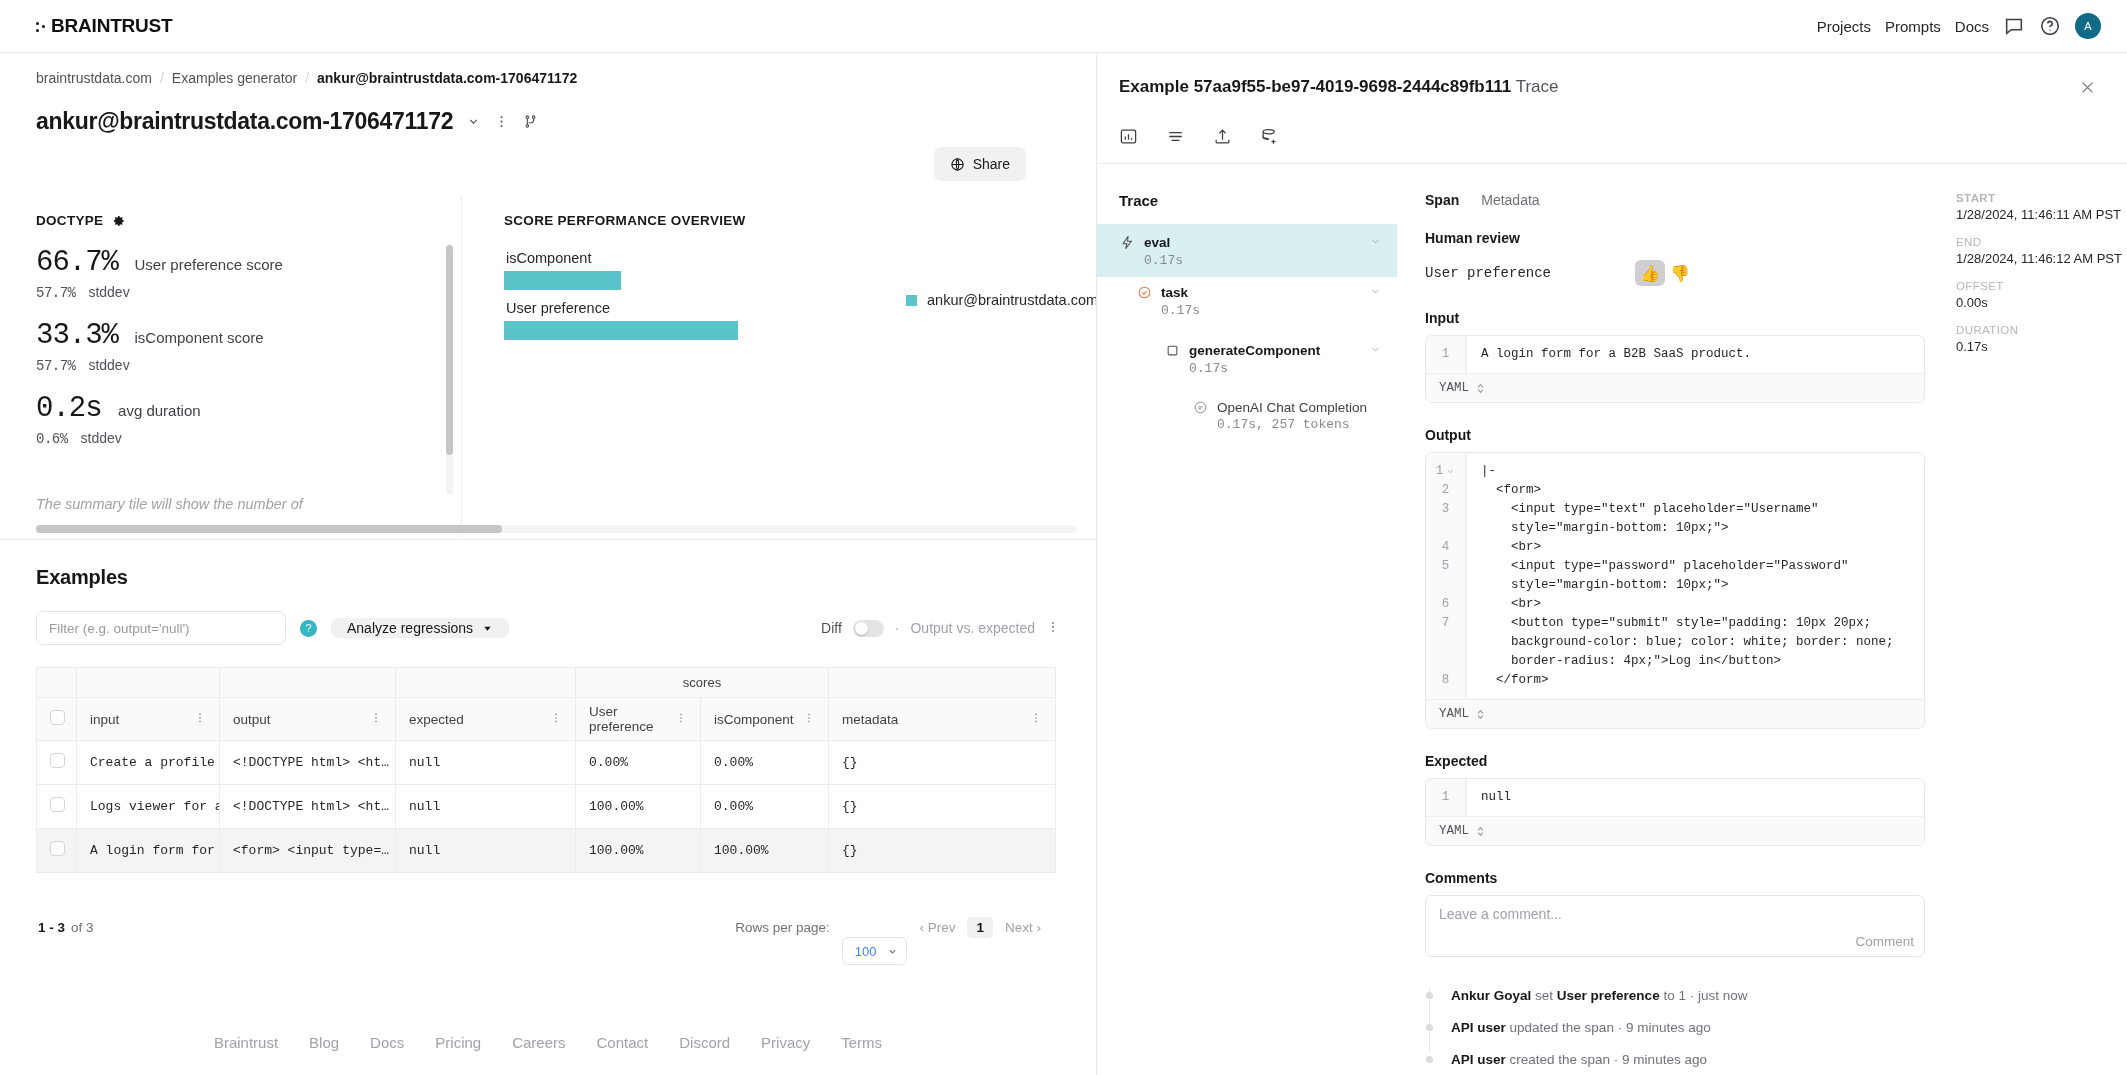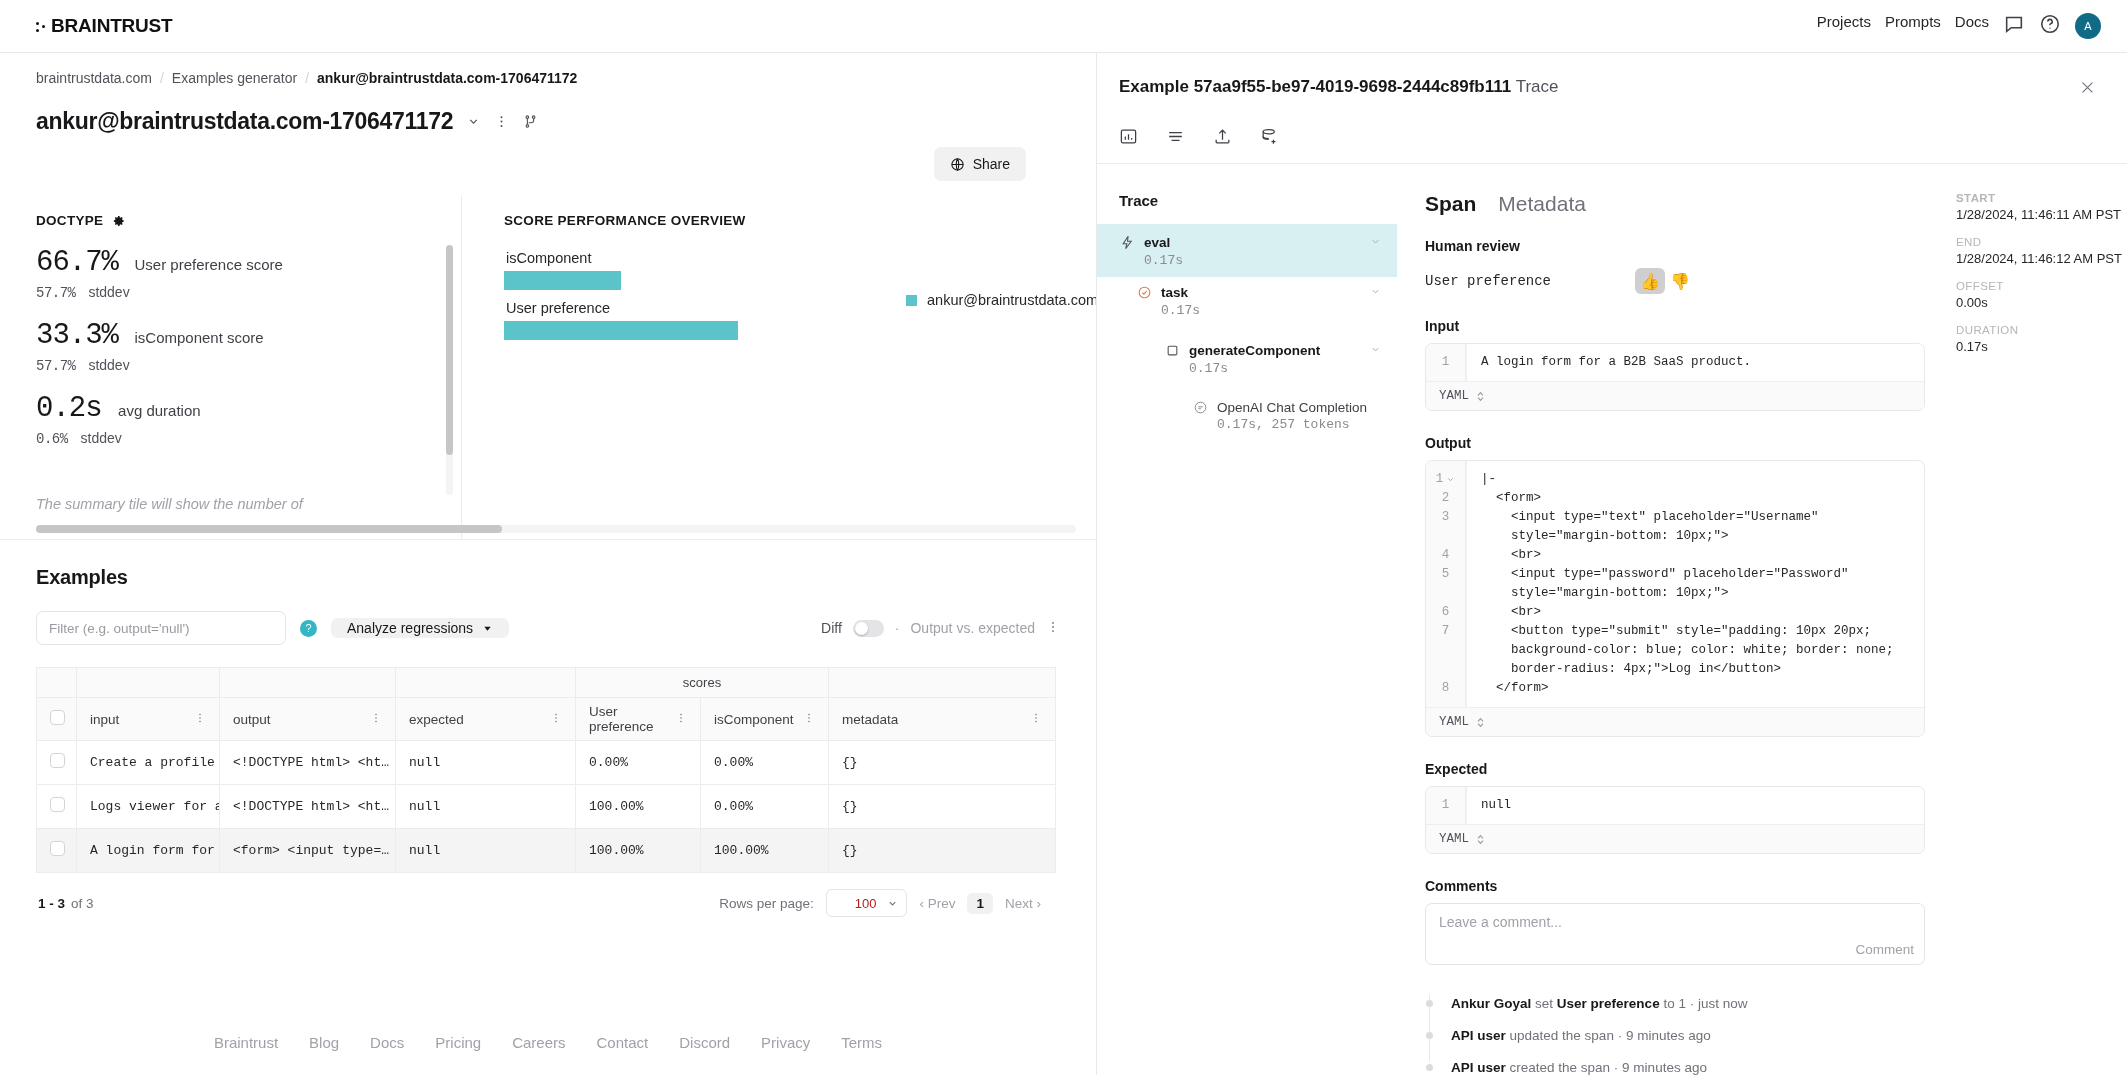--- a/index.html
+++ b/index.html
@@ -24,21 +24,21 @@
   #brand .dots { width: 13px; height: 16px; position: relative; }
   #brand .dots i {
     position: absolute; width: 3px; height: 3px; border-radius: 50%; background: #111;
   }
   #brand .dots i:nth-child(1) { left: 0; top: 4px; }
   #brand .dots i:nth-child(2) { left: 0; top: 11px; }
   #brand .dots i:nth-child(3) { left: 6px; top: 7px; }
   #brand .wordmark {
     font-size: 19px; font-weight: bold; letter-spacing: -0.2px; color: #111;
   }
-  #topnav-right { display: flex; align-items: flex-start; gap: 14px; }
+  #topnav-right { display: flex; align-items: center; gap: 14px; }
   .navlink { font-size: 15px; color: #27272a; text-decoration: none; cursor: pointer; }
   .navicon { width: 22px; height: 22px; cursor: pointer; color: #3f3f46; }
   .avatar {
     width: 26px; height: 26px; border-radius: 50%;
     background: #116b87; color: #fff;
     font-size: 11px; display: flex; align-items: center; justify-content: center;
     cursor: pointer;
   }
 
   
@@ -212,21 +212,21 @@
   
   #pagination {
     width: 1019px; display: flex; align-items: center;
     padding: 16px 14px 0 2px; font-size: 13.5px; color: #71717a;
   }
   #pagination .rangeb { color: #18181b; font-weight: bold; }
   #pag-right { margin-left: auto; display: flex; align-items: center; gap: 12px; }
   #rows-select {
     display: flex; align-items: center; gap: 11px;
     border: 1px solid #e4e4e7; border-radius: 6px; height: 28px;
-    padding: 0 8px 0 28px; font-size: 13px; color: #b91c1c; cursor: pointer;
+    padding: 0 8px 0 12px; font-size: 13px; color: #3b82f6; cursor: pointer; margin-top: 48px;
   }
   .pagbtn { cursor: pointer; color: #a1a1aa; }
   .pagnum {
     background: #f1f1f2; border-radius: 5px; padding: 3px 9px;
     color: #18181b; font-weight: bold; cursor: pointer;
   }
 
   
   #footer {
     position: absolute; left: 0; bottom: 24px; width: 1096px;
@@ -265,21 +265,21 @@
     font-size: 13px; color: #8a8a91; font-family: "Liberation Mono", monospace;
     margin-top: 2px;
   }
   .node .chev { margin-left: auto; color: #a1a1aa; padding-right: 16px; }
   #node-eval {
     background: #d8f0f2; margin-left: -22px; padding: 9px 0 9px 22px;
   }
   .node-ic { width: 16px; height: 16px; flex: none; display: flex; align-items: center; justify-content: center; }
 
   #span-col { flex: 1; padding: 28px 0 0 28px; }
-  #span-tabs { display: flex; gap: 22px; font-size: 21px; }
+  #span-tabs { display: flex; gap: 22px; font-size: 14px; }
   #span-tabs .tab { cursor: pointer; color: #71717a; }
   #span-tabs .tab.active { color: #18181b; font-weight: bold; }
   .section-label { font-size: 14px; font-weight: bold; margin-top: 24px; }
   #hr-row { display: flex; align-items: center; margin-top: 14px; }
   #hr-name {
     font-size: 14px; font-family: "Liberation Mono", monospace; color: #27272a;
     width: 210px;
   }
   .rate-btn {
     width: 30px; height: 26px; border-radius: 6px; display: flex;

